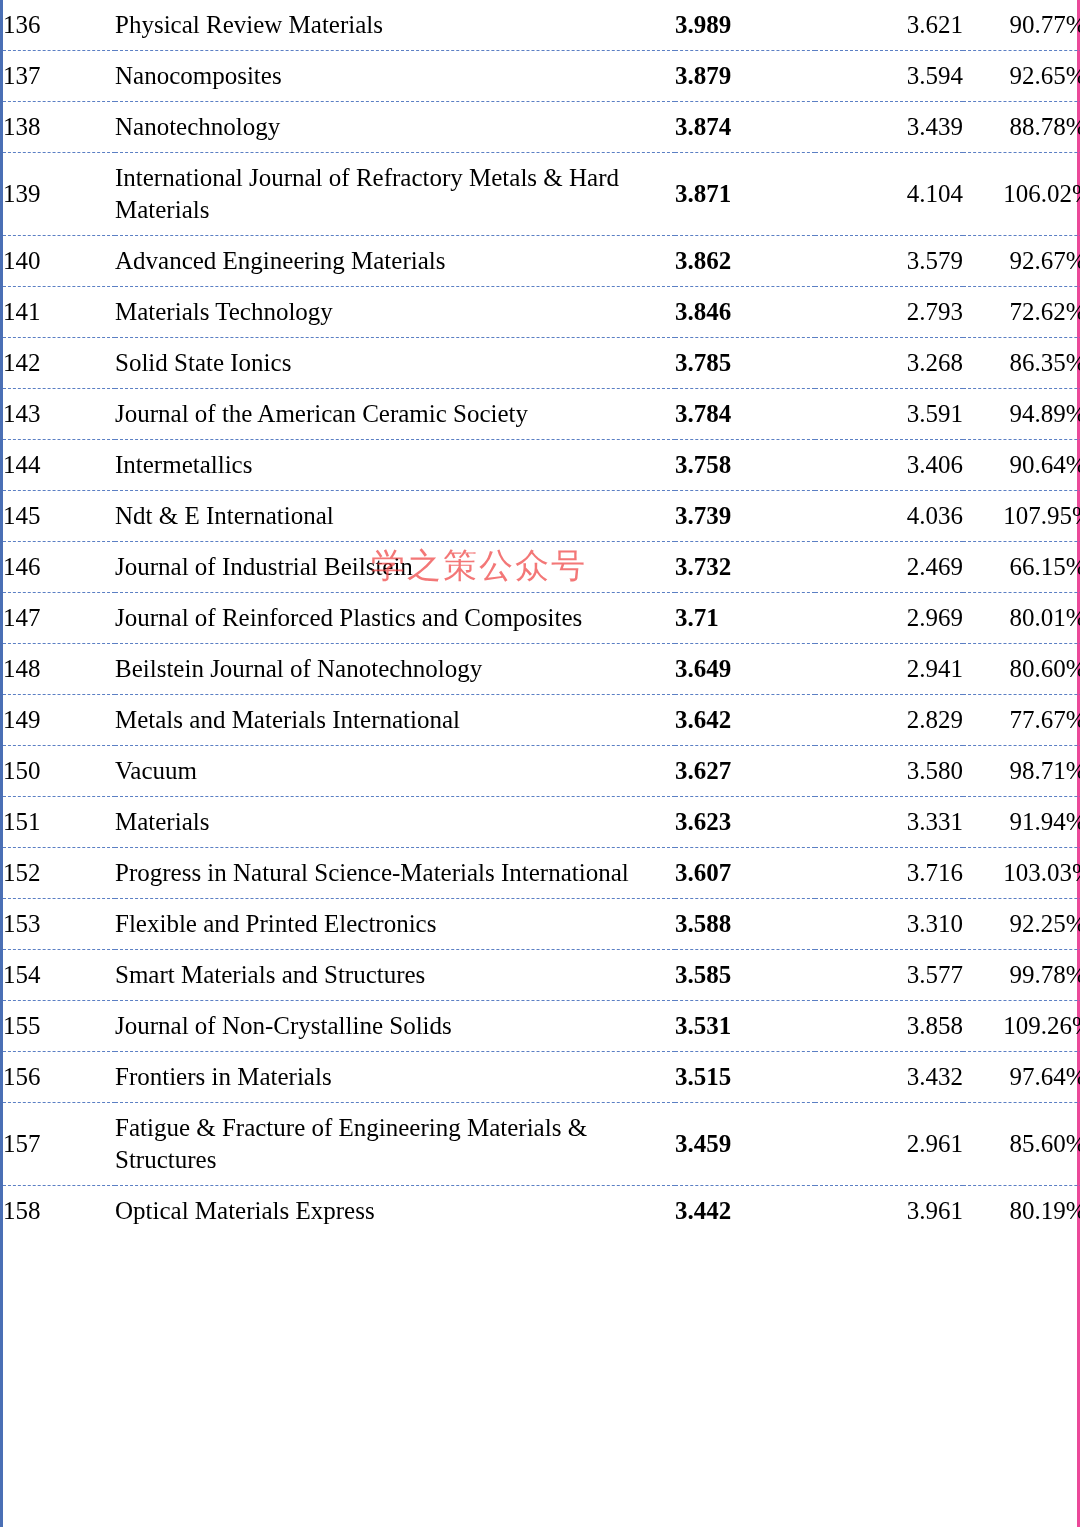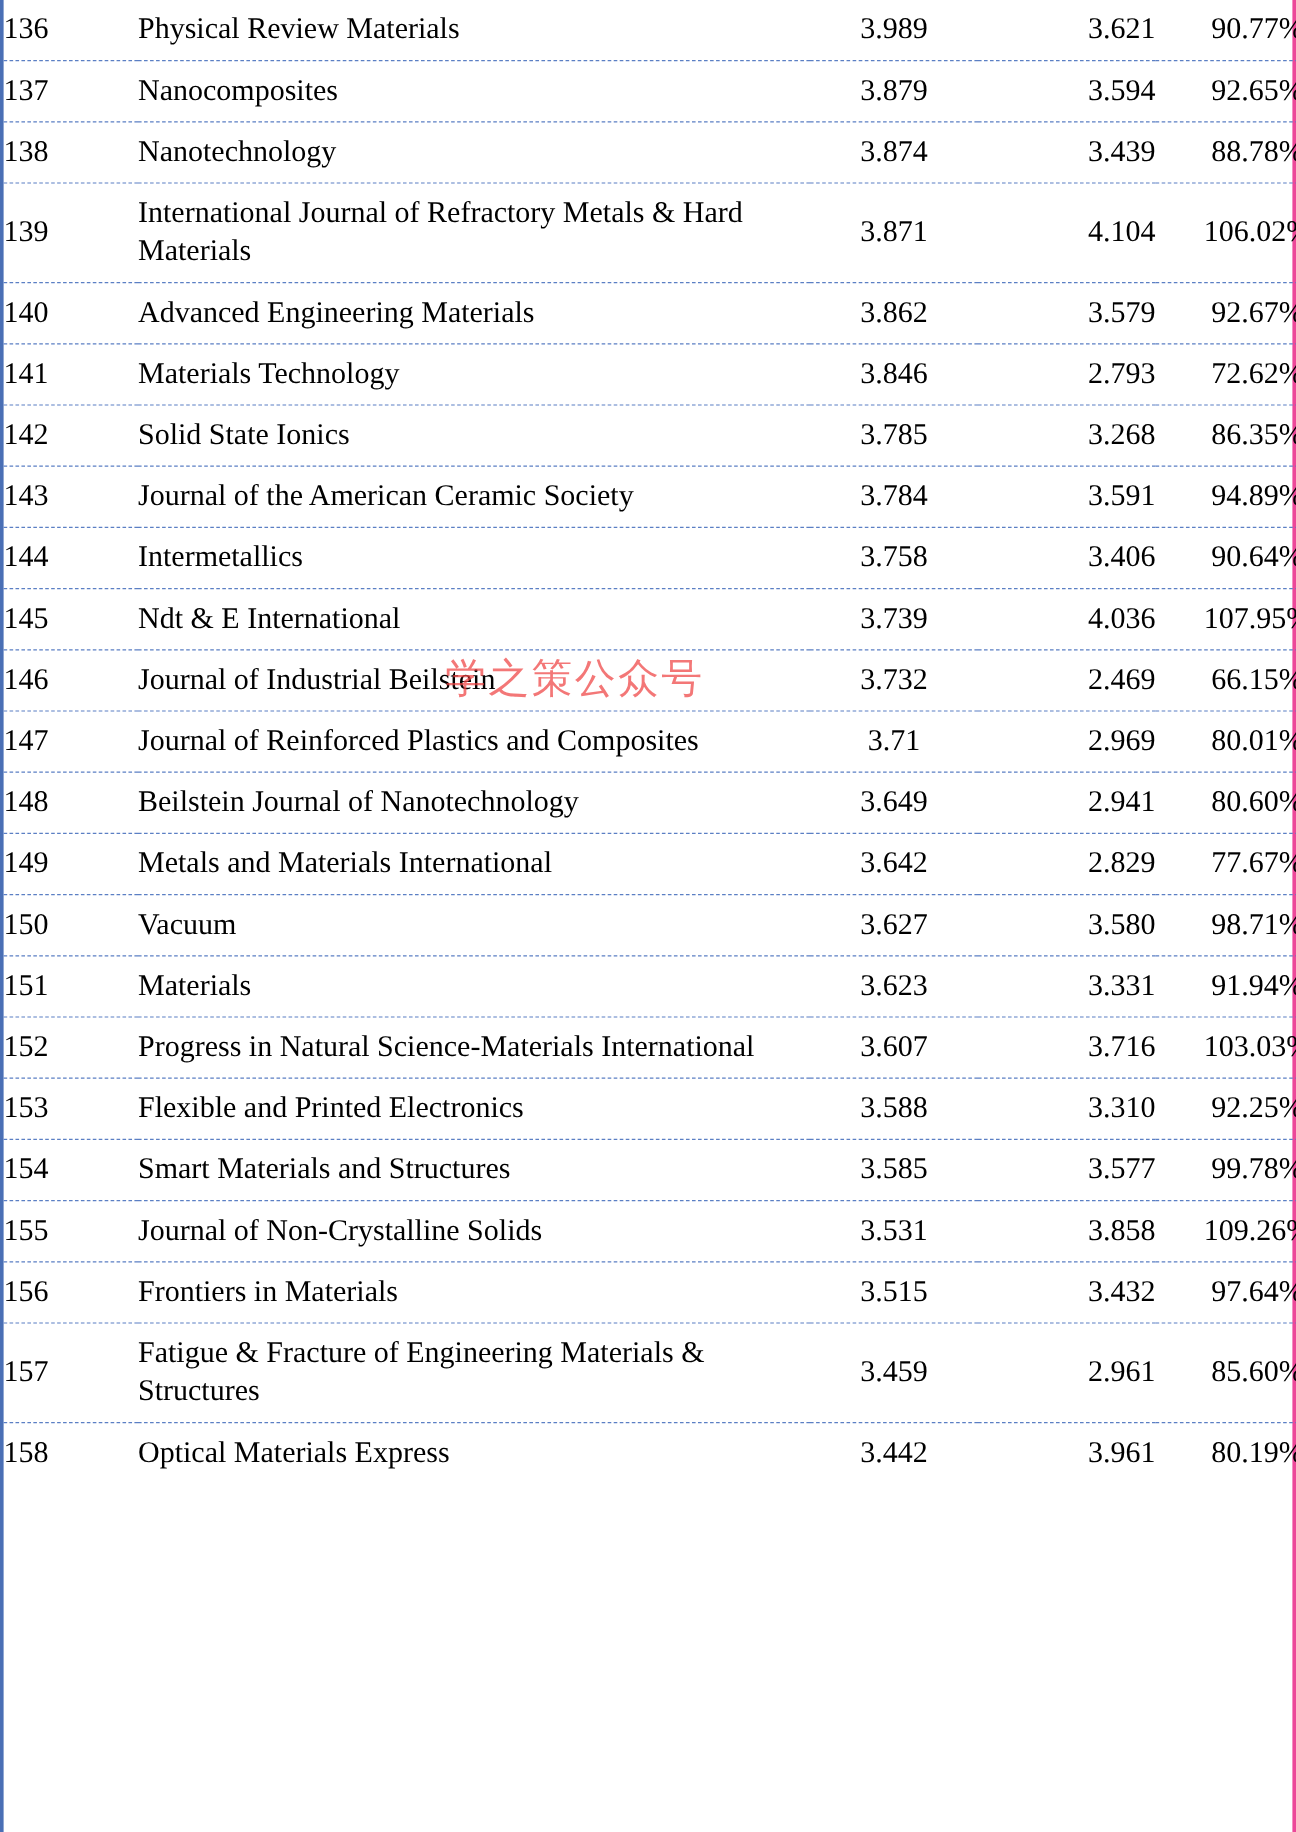--- a/index.html
+++ b/index.html
@@ -48,21 +48,21 @@
   }
   td.col-name {
     width: 560px;
     padding-right: 14px;
     box-sizing: border-box;
     text-align: left;
     margin-top: 17px;
   }
   td.col-if {
     width: 140px;
-    text-align: center;
+    font-weight: bold;
   }
   td.col-if5 {
     width: 148px;
     text-align: right;
   }
   td.col-ratio {
     width: 170px;
     text-align: center;
     padding-right: 22px;
     box-sizing: border-box;

